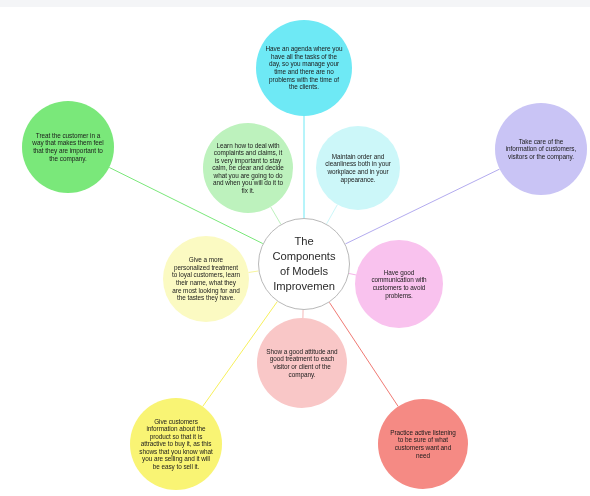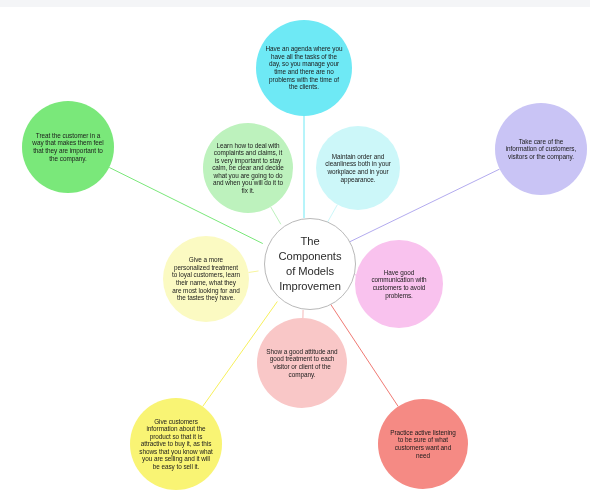--- a/index.html
+++ b/index.html
@@ -116,17 +116,17 @@
   </div>
 
   <div class="node leaf" style="left: 130px; top: 398px; width: 92px; height: 92px; background: rgb(249, 244, 116);">
     <span class="node-text">Give customers information about the product so that it is attractive to buy it, as this shows that you know what you are selling and it will be easy to sell it.</span>
   </div>
 
   <div class="node leaf" style="left: 378px; top: 399px; width: 90px; height: 90px; background: rgb(245, 138, 132);">
     <span class="node-text">Practice active listening to be sure of what customers want and need</span>
   </div>
 
-  <div class="node center-node" style="left: 264px; top: 218px; width: 92px; height: 92px; background: rgb(255, 255, 255); border-color: rgb(185, 185, 185);">
+  <div class="node center-node" style="left: 258px; top: 218px; width: 92px; height: 92px; background: rgb(255, 255, 255); border-color: rgb(185, 185, 185);">
     <span class="node-text">The Components of Models Improvemen</span>
   </div>
 
 </div>
 
 </body></html>

